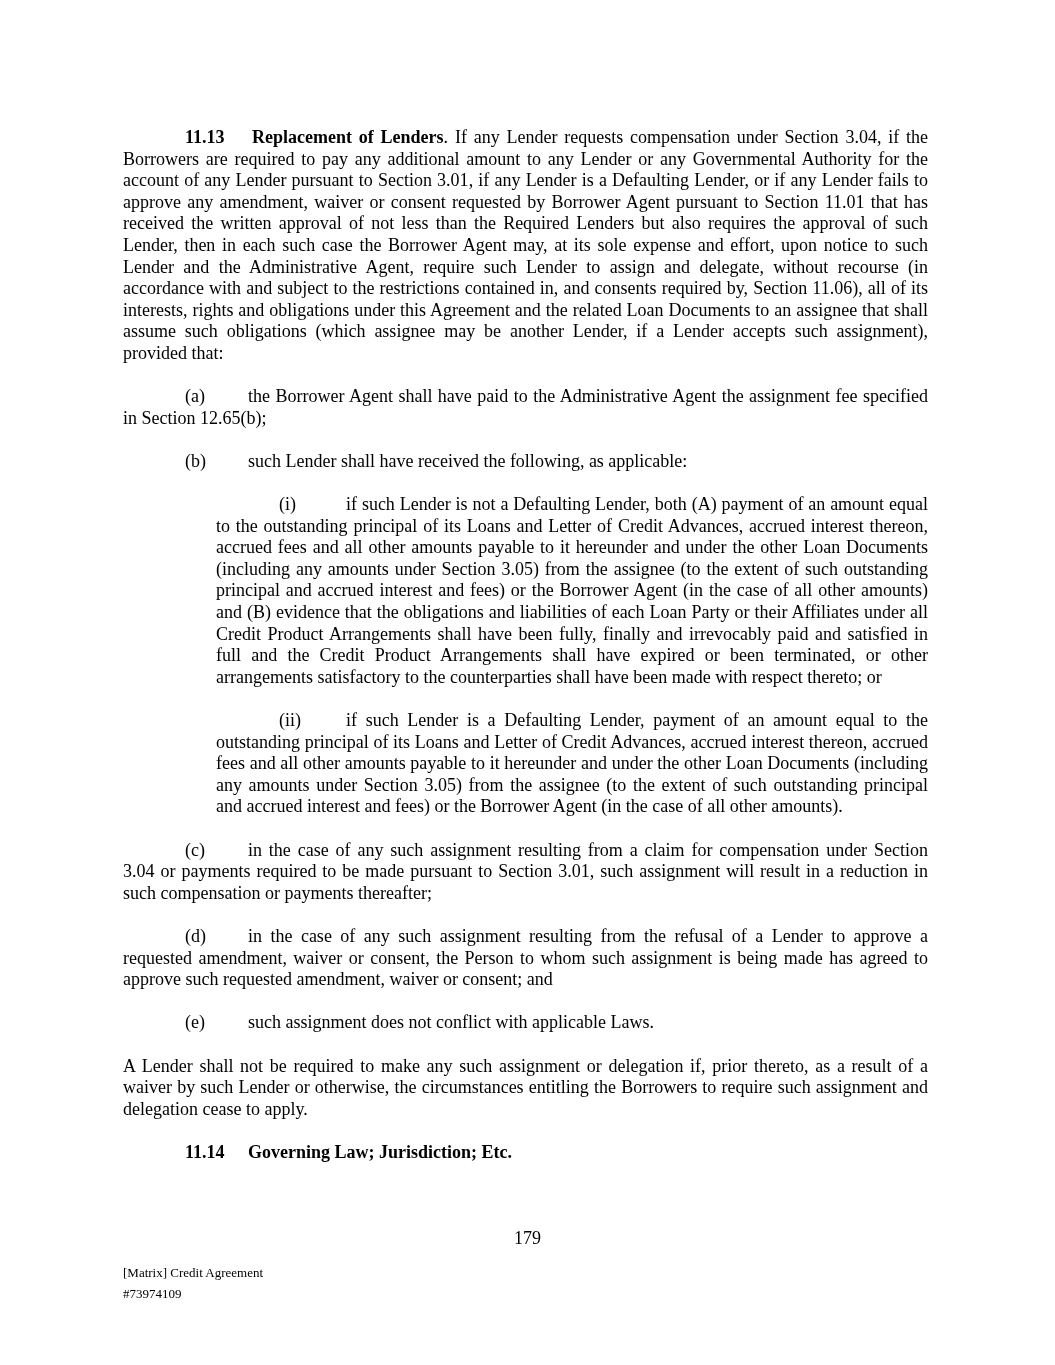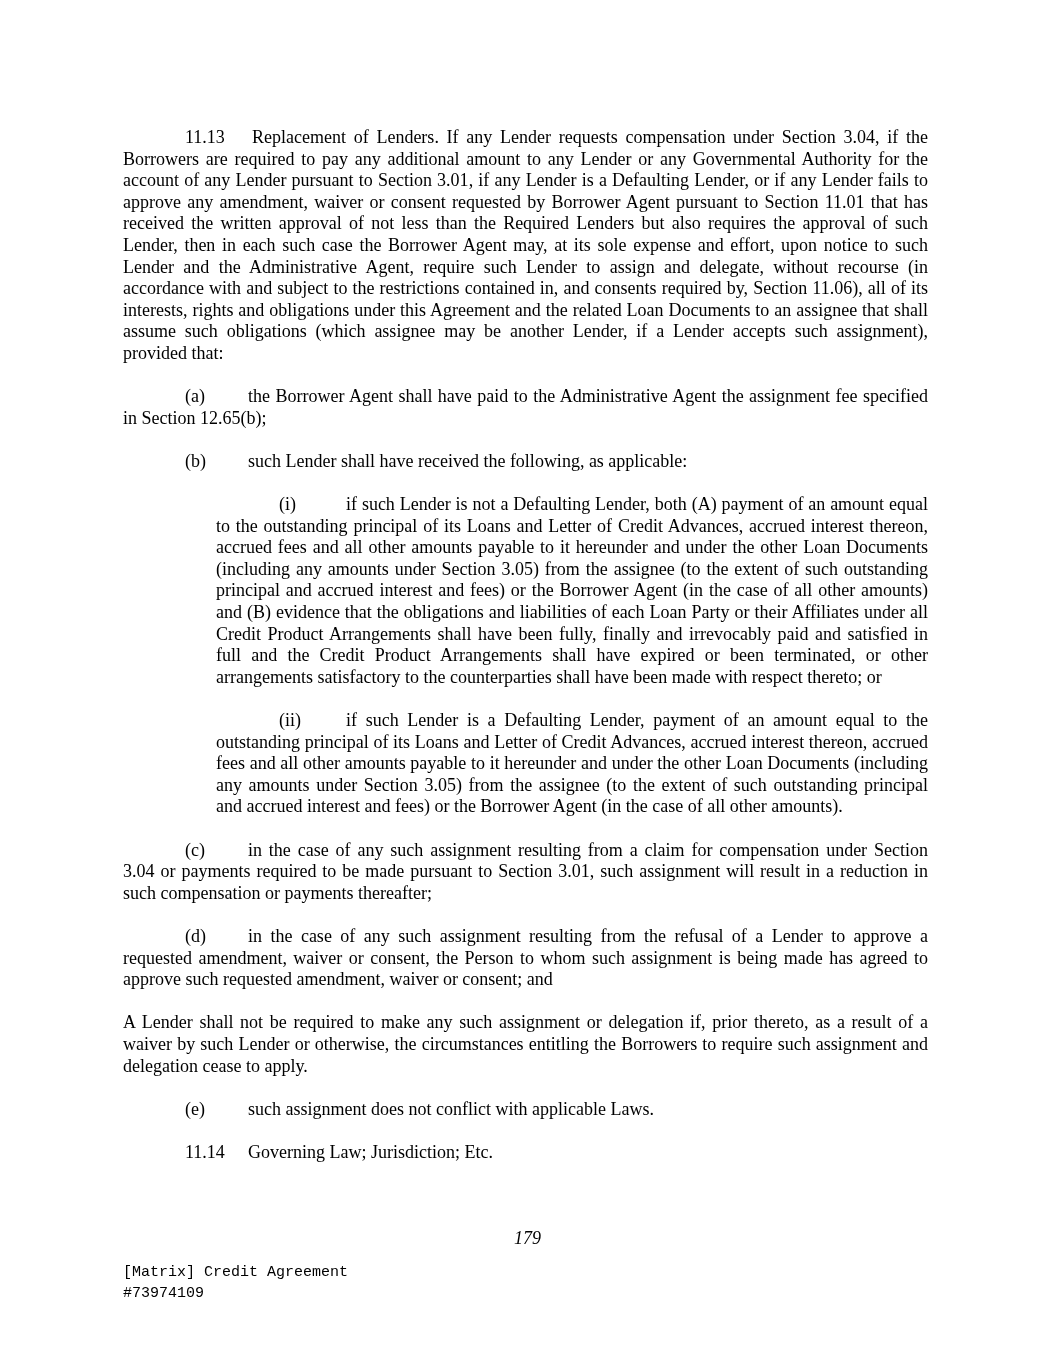--- a/index.html
+++ b/index.html
@@ -22,54 +22,52 @@
     top: 127px;
     width: 805px;
   }
   .para {
     text-align: justify;
     margin-bottom: 21.6px;
   }
   .para:last-child { margin-bottom: 0; }
   .indent1 { text-indent: 62px; }
   .block { margin-left: 93px; text-indent: 63px; }
-  .b { font-weight: normal; }
+  .b { font-weight: bold; }
   .u { }
   .lbl { display: inline-block; text-indent: 0; }
   .page-number {
     position: absolute;
     left: 0;
     top: 1228px;
     width: 100%;
     text-align: center;
-    font-style: italic;
   }
   .footer {
     position: absolute;
     left: 123px;
     top: 1262px;
-    font-size: 15px;
+    font-size: 13px;
     line-height: 21px;
-    font-family: Liberation Mono, monospace;
   }
 </style>
 </head>
 <body>
 
 <div class="page">
   <div class="content">
     <p class="para indent1"><span class="b lbl" style="width: 67px;">11.13</span><span class="b">Replacement of Lenders</span><span>.  If any Lender requests compensation under </span><span class="u">Section 3.04</span><span>, if the Borrowers are required to pay any additional amount to any Lender or any Governmental Authority for the account of any Lender pursuant to </span><span class="u">Section 3.01</span><span>, if any Lender is a Defaulting Lender, or if any Lender fails to approve any amendment, waiver or consent requested by Borrower Agent pursuant to </span><span class="u">Section 11.01</span><span> that has received the written approval of not less than the Required Lenders but also requires the approval of such Lender, then in each such case the Borrower Agent may, at its sole expense and effort, upon notice to such Lender and the Administrative Agent, require such Lender to assign and delegate, without recourse (in accordance with and subject to the restrictions contained in, and consents required by, </span><span class="u">Section 11.06</span><span>), all of its interests, rights and obligations under this Agreement and the related Loan Documents to an assignee that shall assume such obligations (which assignee may be another Lender, if a Lender accepts such assignment), </span><span class="u">provided</span><span> that:</span></p>
     <p class="para indent1"><span class="lbl" style="width: 63px;">(a)</span><span>the Borrower Agent shall have paid to the Administrative Agent the assignment fee specified in </span><span class="u">Section 12.65(b)</span><span>;</span></p>
     <p class="para indent1"><span class="lbl" style="width: 63px;">(b)</span><span>such Lender shall have received the following, as applicable:</span></p>
     <p class="para block"><span class="lbl" style="width: 67px;">(i)</span><span>if such Lender is not a Defaulting Lender, both (A) payment of an amount equal to the outstanding principal of its Loans and Letter of Credit Advances, accrued interest thereon, accrued fees and all other amounts payable to it hereunder and under the other Loan Documents (including any amounts under </span><span class="u">Section 3.05</span><span>) from the assignee (to the extent of such outstanding principal and accrued interest and fees) or the Borrower Agent (in the case of all other amounts) and (B) evidence that the obligations and liabilities of each Loan Party or their Affiliates under all Credit Product Arrangements shall have been fully, finally and irrevocably paid and satisfied in full and the Credit Product Arrangements shall have expired or been terminated, or other arrangements satisfactory to the counterparties shall have been made with respect thereto; or</span></p>
     <p class="para block"><span class="lbl" style="width: 67px;">(ii)</span><span>if such Lender is a Defaulting Lender, payment of an amount equal to the outstanding principal of its Loans and Letter of Credit Advances, accrued interest thereon, accrued fees and all other amounts payable to it hereunder and under the other Loan Documents (including any amounts under </span><span class="u">Section 3.05</span><span>) from the assignee (to the extent of such outstanding principal and accrued interest and fees) or the Borrower Agent (in the case of all other amounts).</span></p>
     <p class="para indent1"><span class="lbl" style="width: 63px;">(c)</span><span>in the case of any such assignment resulting from a claim for compensation under </span><span class="u">Section 3.04</span><span> or payments required to be made pursuant to </span><span class="u">Section 3.01</span><span>, such assignment will result in a reduction in such compensation or payments thereafter;</span></p>
     <p class="para indent1"><span class="lbl" style="width: 63px;">(d)</span><span>in the case of any such assignment resulting from the refusal of a Lender to approve a requested amendment, waiver or consent, the Person to whom such assignment is being made has agreed to approve such requested amendment, waiver or consent; and</span></p>
+    <p class="para indent1"><span class="lbl" style="width: 63px;">(e)</span><span>such assignment does not conflict with applicable Laws.</span></p>
     <p class="para"><span>A Lender shall not be required to make any such assignment or delegation if, prior thereto, as a result of a waiver by such Lender or otherwise, the circumstances entitling the Borrowers to require such assignment and delegation cease to apply.</span></p>
-    <p class="para indent1"><span class="lbl" style="width: 63px;">(e)</span><span>such assignment does not conflict with applicable Laws.</span></p>
     <p class="para indent1"><span class="b lbl" style="width: 63px;">11.14</span><span class="b">Governing Law; Jurisdiction; Etc.</span></p>
   </div>
 
   <div class="page-number">179</div>
 
   <div class="footer">
     <div>[Matrix] Credit Agreement</div>
     <div>#73974109</div>
   </div>
 </div>

